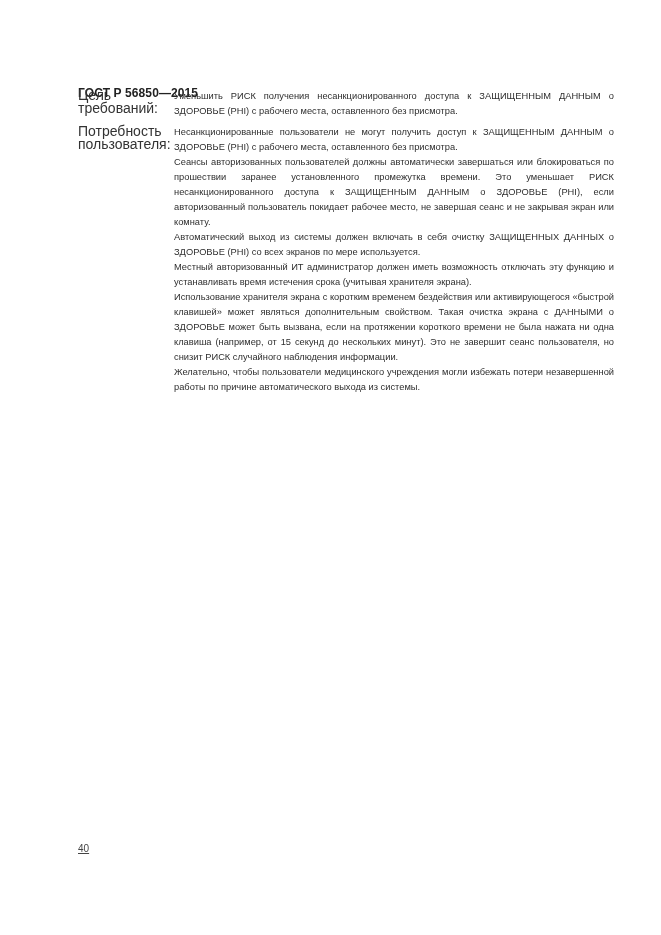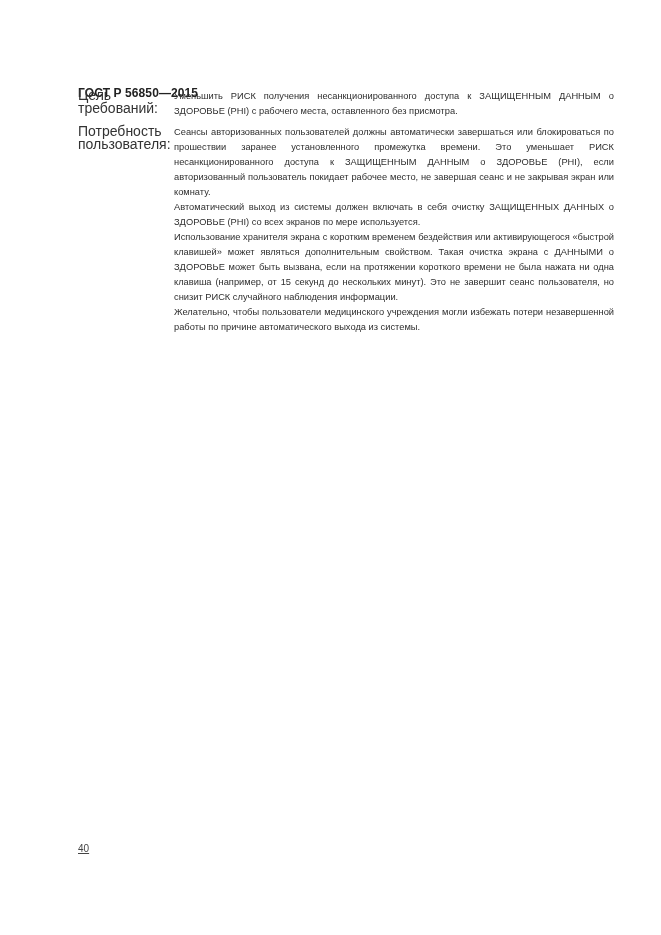--- a/index.html
+++ b/index.html
@@ -77,22 +77,24 @@
   <div class="req-row">
     <div class="req-label">Цель требований:</div>
     <div class="req-body">
       <p class="req-para">Уменьшить РИСК получения несанкционированного доступа к ЗАЩИЩЕННЫМ ДАННЫМ о ЗДОРОВЬЕ (PHI) с рабочего места, оставленного без присмотра.</p>
     </div>
   </div>
 
   <div class="req-row" style="margin-top:6px;">
     <div class="req-label">Потребность пользователя:</div>
     <div class="req-body">
+      <p class="req-para">Несанкционированные пользователи не могут получить доступ к ЗАЩИЩЕННЫМ ДАННЫМ о ЗДОРОВЬЕ (PHI) с рабочего места, оставленного без присмотра.</p>
       <p class="req-para">Сеансы авторизованных пользователей должны автоматически завершаться или блокироваться по прошествии заранее установленного промежутка времени. Это уменьшает РИСК несанкционированного доступа к ЗАЩИЩЕННЫМ ДАННЫМ о ЗДОРОВЬЕ (PHI), если авторизованный пользователь покидает рабочее место, не завершая сеанс и не закрывая экран или комнату.</p>
       <p class="req-para">Автоматический выход из системы должен включать в себя очистку ЗАЩИЩЕННЫХ ДАННЫХ о ЗДОРОВЬЕ (PHI) со всех экранов по мере используется.</p>
+      <p class="req-para">Местный авторизованный ИТ администратор должен иметь возможность отключать эту функцию и устанавливать время истечения срока (учитывая хранителя экрана).</p>
       <p class="req-para">Использование хранителя экрана с коротким временем бездействия или активирующегося «быстрой клавишей» может являться дополнительным свойством. Такая очистка экрана с ДАННЫМИ о ЗДОРОВЬЕ может быть вызвана, если на протяжении короткого времени не была нажата ни одна клавиша (например, от 15 секунд до нескольких минут). Это не завершит сеанс пользователя, но снизит РИСК случайного наблюдения информации.</p>
       <p class="req-para">Желательно, чтобы пользователи медицинского учреждения могли избежать потери незавершенной работы по причине автоматического выхода из системы.</p>
     </div>
   </div>
 
 </div>
 
 <div class="page-number">40</div>
 
 </body></html>

